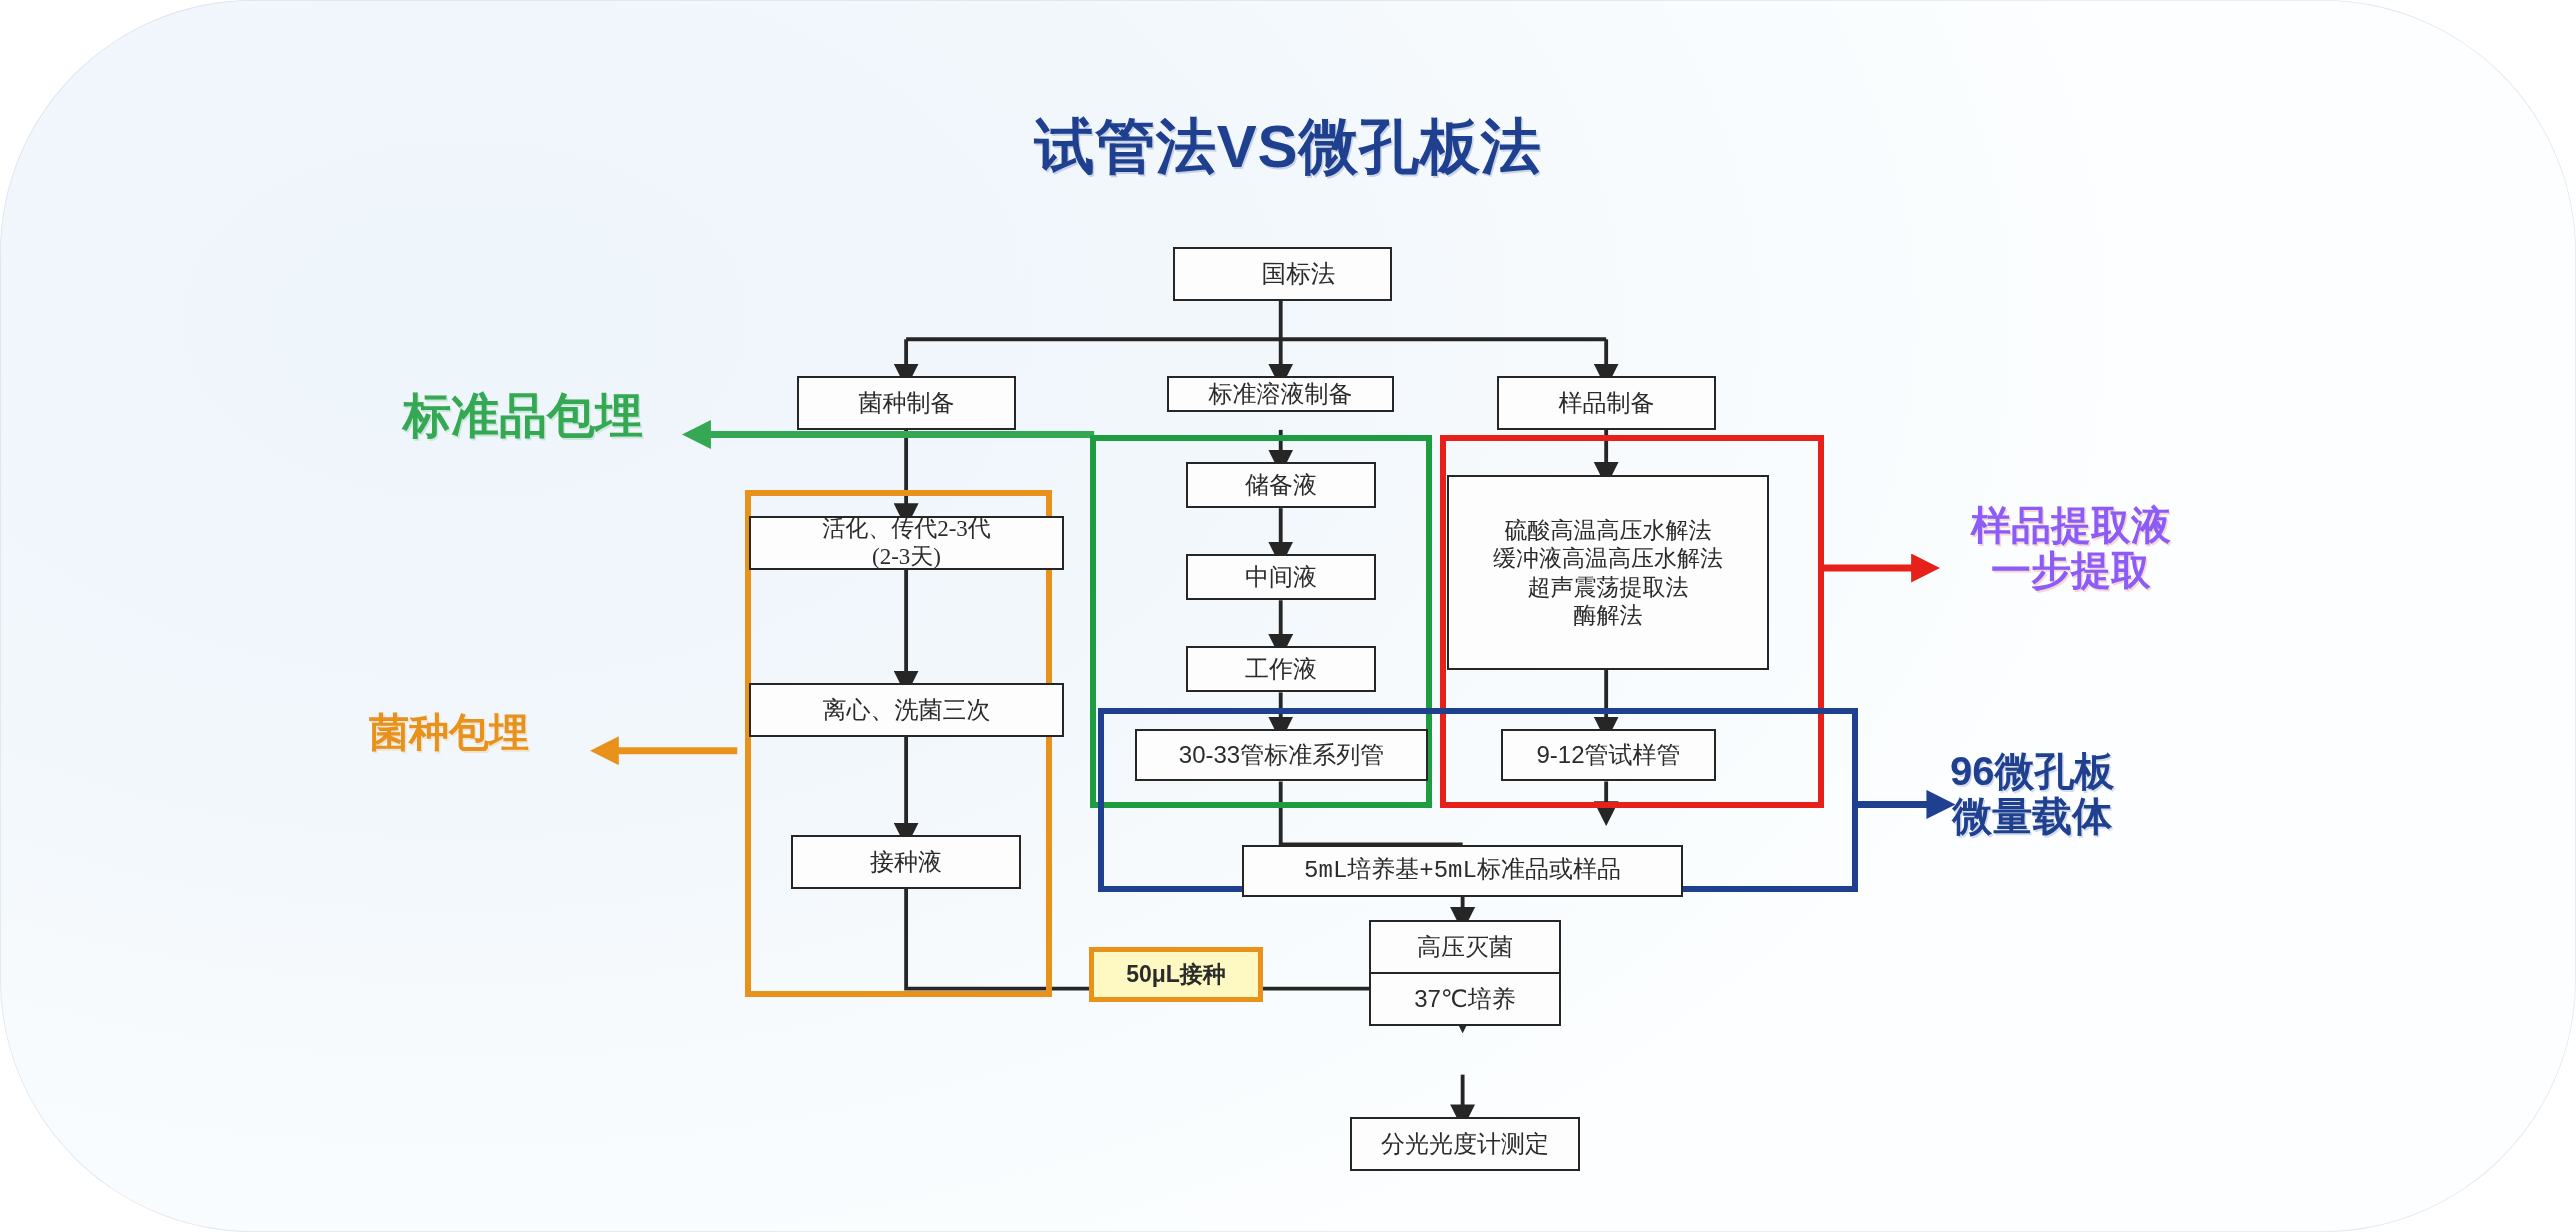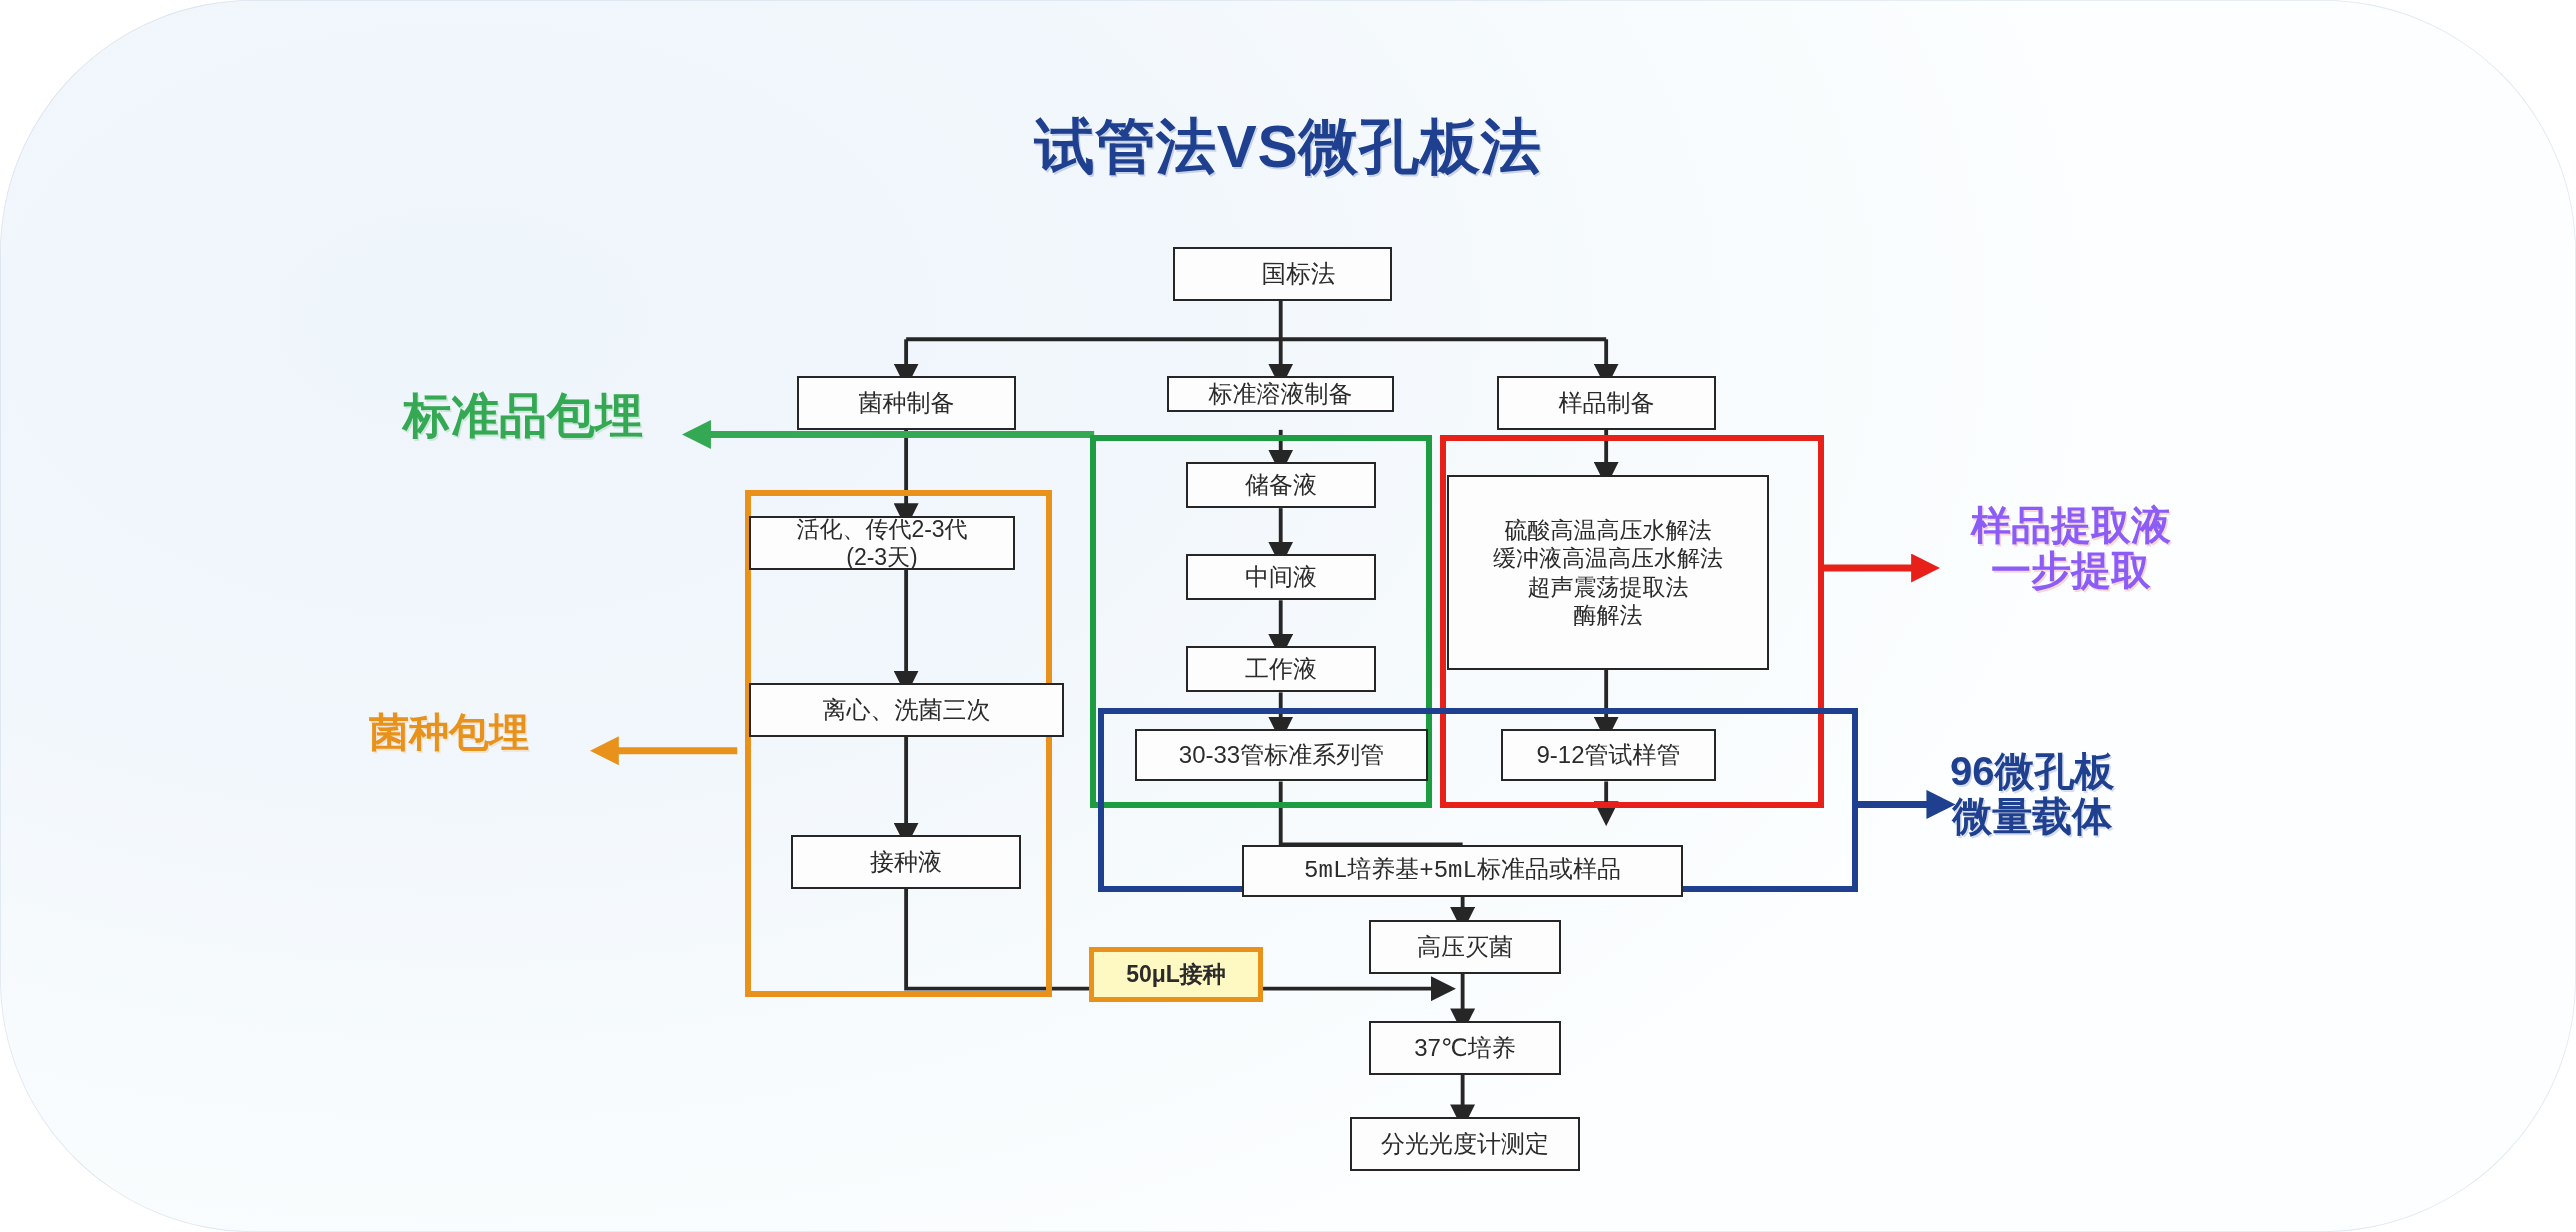--- a/index.html
+++ b/index.html
@@ -204,21 +204,21 @@
   <div class="node" id="node-branch-0" style="left:797px; top:376px; width:219px; height:54px;">
     <span>菌种制备</span>
   </div>
   <div class="node" id="node-branch-1" style="left:1167px; top:376px; width:227px; height:36px;">
     <span>标准溶液制备</span>
   </div>
   <div class="node" id="node-branch-2" style="left:1497px; top:376px; width:219px; height:54px;">
     <span>样品制备</span>
   </div>
 
-  <div class="node multiline" id="node-strain-0" style="left:749px; top:516px; width:266px; height:54px; padding:4.6px 0;">
+  <div class="node multiline" id="node-strain-0" style="left:749px; top:516px; width:315px; height:54px; padding:4.6px 0;font-family:Liberation Serif, serif;">
     <span>活化、传代2-3代
 (2-3天)</span>
   </div>
   <div class="node" id="node-strain-1" style="left:749px; top:683px; width:315px; height:54px;">
     <span>离心、洗菌三次</span>
   </div>
   <div class="node" id="node-strain-2" style="left:791px; top:835px; width:230px; height:54px;">
     <span>接种液</span>
   </div>
 
@@ -248,21 +248,21 @@
   <div class="node" id="node-inoculate50" style="left:1089px; top:947px; width:174px; height:55px; font-size:23px;">
     <span>50μL接种</span>
   </div>
 
   <div class="node" id="node-common-0" style="left:1242px; top:845px; width:441px; height:52px;font-family:Liberation Mono, monospace;">
     <span>5mL培养基+5mL标准品或样品</span>
   </div>
   <div class="node" id="node-common-1" style="left:1369px; top:920px; width:192px; height:54px;">
     <span>高压灭菌</span>
   </div>
-  <div class="node" id="node-common-2" style="left:1369px; top:1021px; width:192px; height:54px;">
+  <div class="node" id="node-common-2" style="left:1369px; top:972px; width:192px; height:54px;">
     <span>37℃培养</span>
   </div>
   <div class="node" id="node-common-3" style="left:1350px; top:1117px; width:230px; height:54px;">
     <span>分光光度计测定</span>
   </div>
 
   <div id="title">试管法VS微孔板法</div>
 
   <div class="callout" id="callout-standard">标准品包埋</div>
   <div class="callout" id="callout-strain">菌种包埋</div>

